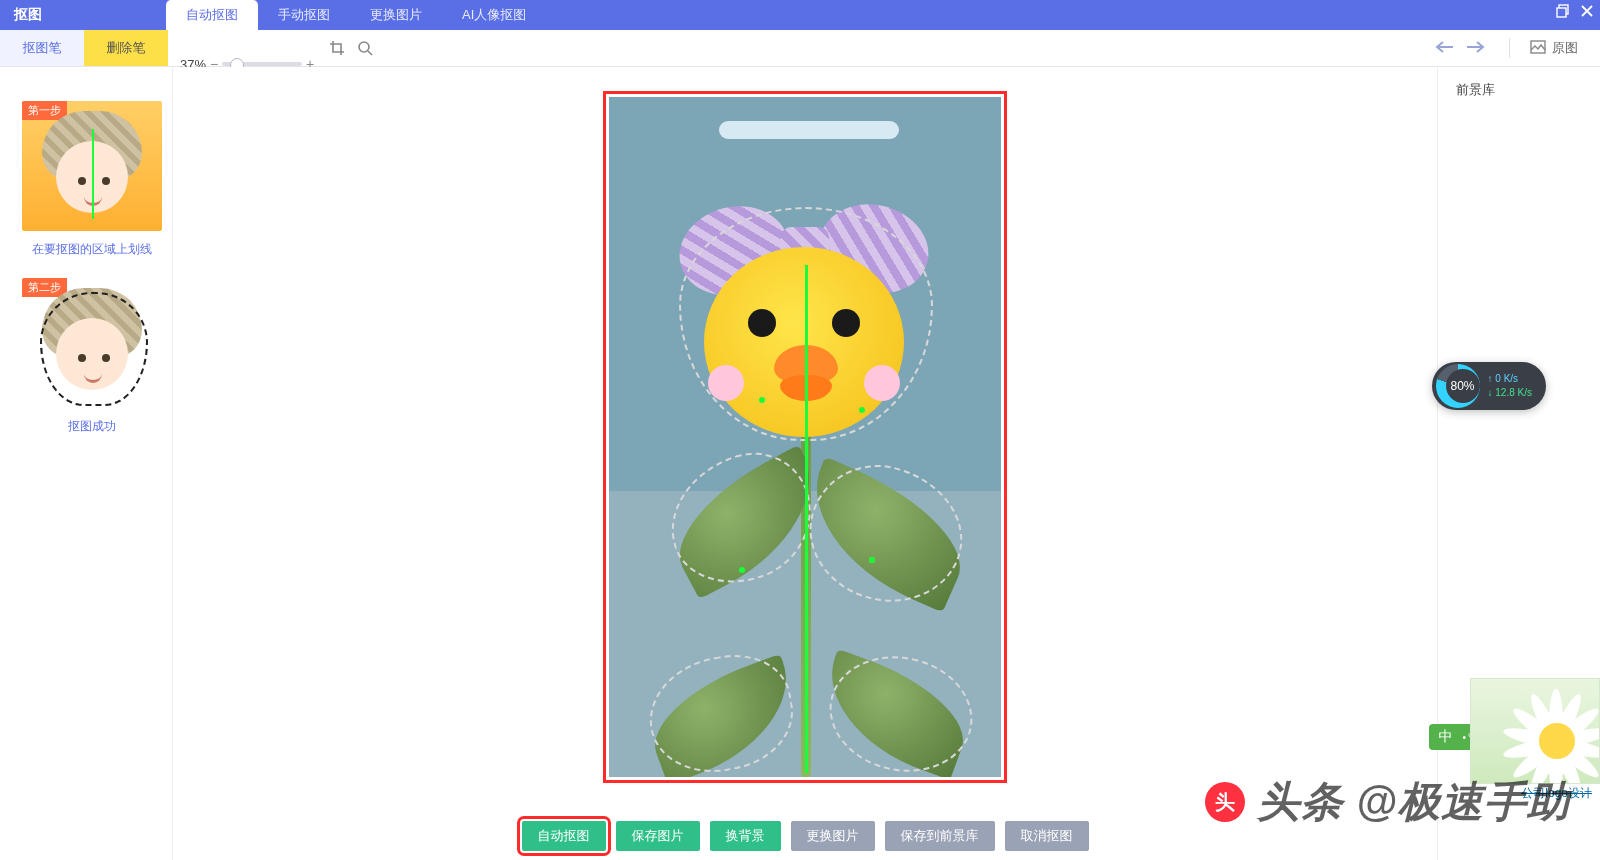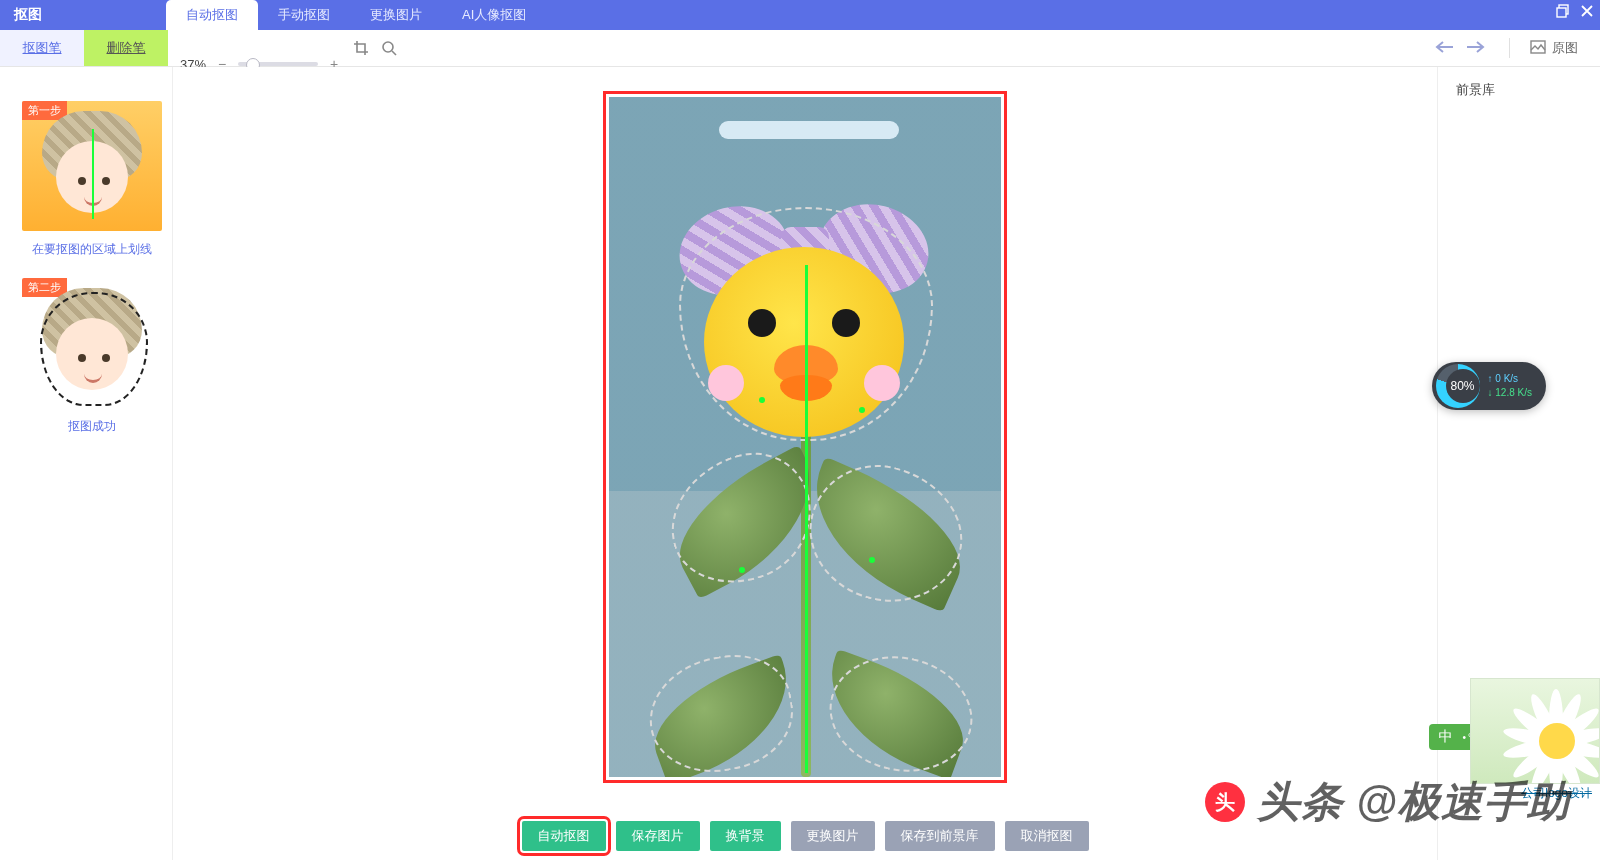--- a/index.html
+++ b/index.html
@@ -7,24 +7,24 @@
   .titlebar { height:30px; background:#5a6fe6; display:flex; align-items:flex-end; color:#fff; position:relative;}
   .app-title { font-size:14px; font-weight:bold; padding:0 14px 6px 14px; }
   .top-tabs { display:flex; align-items:flex-end; height:30px; margin-left:110px;}
   .top-tab { font-size:13px; color:#e6eaff; padding:6px 20px; cursor:pointer; }
   .top-tab.active { background:#fff; color:#5a6fe6; border-radius:5px 5px 0 0; font-weight:500;}
   .win-controls { position:absolute; right:6px; top:4px; display:flex; gap:10px; }
   .win-controls span { color:#fff; font-size:14px; cursor:pointer; line-height:18px;}
   
   .toolbar2 { height:36px; background:#fff; border-bottom:1px solid #e6e6e6; display:flex; align-items:center; font-size:13px; color:#555;}
   .tool-sub { display:flex; height:100%;}
-  .tool-sub .sub-tab { width:84px; display:flex; align-items:center; justify-content:center; cursor:pointer;text-decoration:underline;}
+  .tool-sub .sub-tab { width:84px; display:flex; align-items:center; justify-content:center; cursor:pointer;}
   .tool-sub .sub-tab.active { background:#f0f2ff; color:#5a6fe6;}
-  .tool-sub .sub-tab.inactive { background:#bef264;}
-  .zoom-group { display:flex; align-items:center; gap:8px; margin-left:12px;margin-top:32px;}
+  .tool-sub .sub-tab.inactive { background:#fde047;}
+  .zoom-group { display:flex; align-items:center; margin-left:12px;margin-top:32px;}
   .zoom-pct { font-size:13px; color:#444;}
   .zoom-btn { width:16px; height:16px; display:flex; align-items:center; justify-content:center; color:#888; cursor:pointer; font-size:14px;}
   .zoom-track { width:80px; height:4px; background:#dcdce4; border-radius:2px; position:relative;}
   .zoom-thumb { position:absolute; top:-4px; left:8px; width:12px; height:12px; background:#fff; border:1px solid #b8b8c4; border-radius:50%;}
   .tb-icon { width:18px; height:18px; display:flex; align-items:center; justify-content:center; color:#888; cursor:pointer; margin-left:10px;}
   .spacer { flex:1;}
   .nav-arrows { display:flex; gap:14px; color:#9aa3d8; margin-right:24px;}
   .orig-btn { display:flex; align-items:center; gap:6px; color:#666; font-size:13px; margin-right:22px; cursor:pointer;}
   .orig-btn .ic { color:#888;}
   

